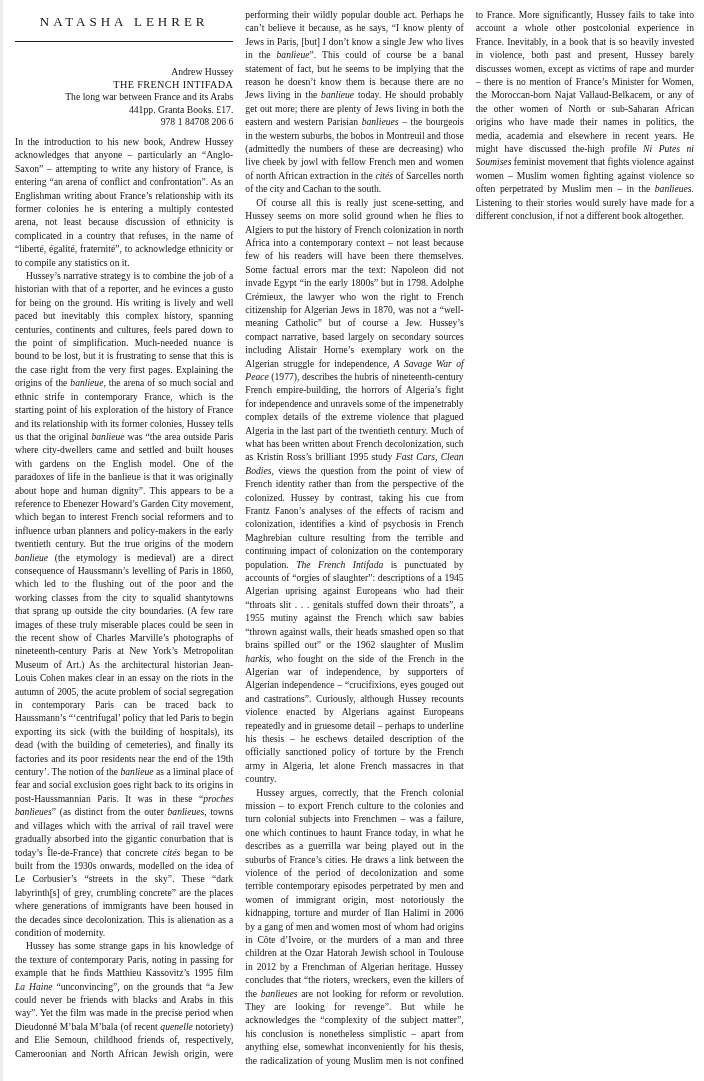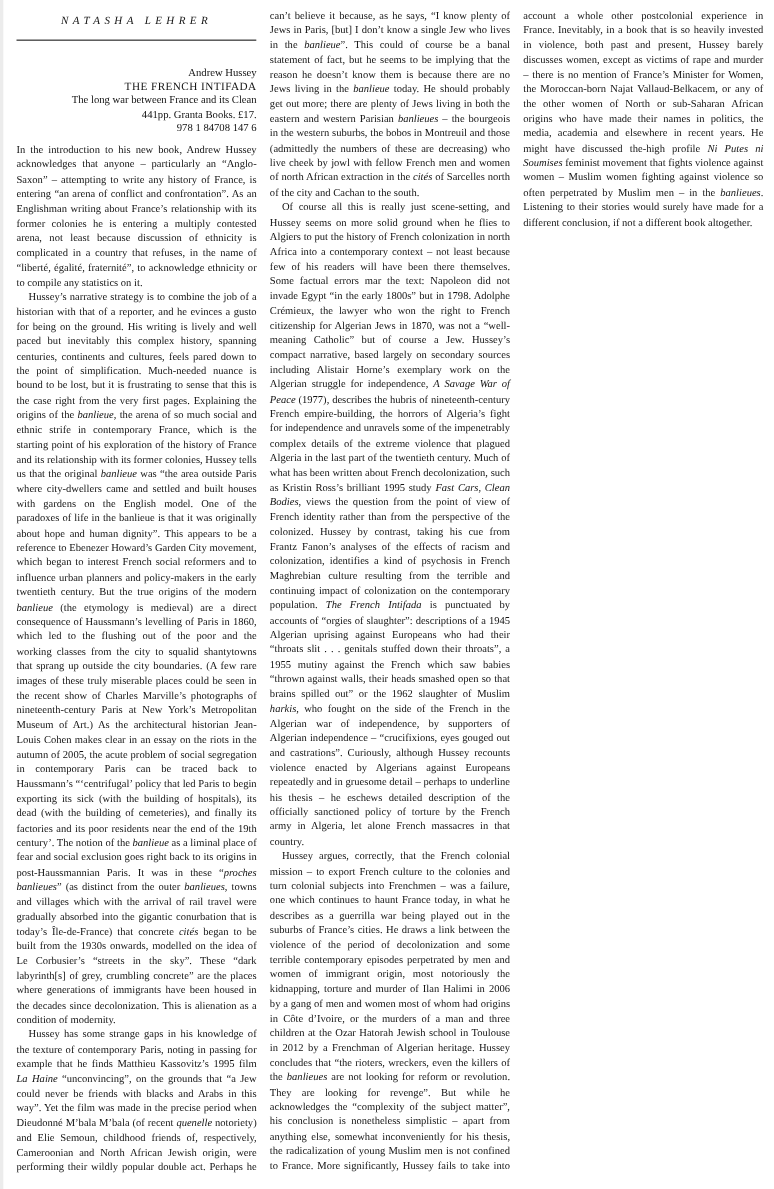--- a/index.html
+++ b/index.html
@@ -24,25 +24,24 @@
     column-count: 3;
     column-gap: 12px;
     column-fill: auto;
   }
   header.review-head {
     break-inside: avoid;
     -webkit-column-break-inside: avoid;
   }
   .byline {
     text-align: center;
-    font-size: 10px;
+    font-size: 13px;
     letter-spacing: 4px;
     padding-top: 6px;
     white-space: nowrap;
-    font-style: italic;
   }
   .rule {
     border: none;
     border-top: 1.6px solid #1b1b1b;
     margin: 11px 0 0 0;
   }
   .book-info {
     margin-top: 24px;
     text-align: right;
     font-size: 9.7px;
@@ -75,23 +74,23 @@
 
 <div class="page">
   <div class="columns">
 
     <header class="review-head">
       <div class="byline">NATASHA LEHRER</div>
       <hr class="rule">
       <div class="book-info">
         <div class="book-author">Andrew Hussey</div>
         <div class="book-title">THE FRENCH INTIFADA</div>
-        <div class="book-subtitle">The long war between France and its Clean</div>
+        <div class="book-subtitle">The long war between France and its Arabs</div>
         <div class="book-imprint">441pp. Granta Books. £17.</div>
-        <div class="book-isbn">978 1 84708 147 6</div>
+        <div class="book-isbn">978 1 84708 206 6</div>
       </div>
     </header>
 
     <div class="article-body" id="article-body">
         <p class="first">In the introduction to his new book, Andrew Hussey acknowledges that anyone – particularly an “Anglo-Saxon” – attempting to write any history of France, is entering “an arena of conflict and confrontation”. As an Englishman writing about France’s relationship with its former colonies he is entering a multiply contested arena, not least because discussion of ethnicity is complicated in a country that refuses, in the name of “liberté, égalité, fraternité”, to acknowledge ethnicity or to compile any statistics on it.</p>
         <p>Hussey’s narrative strategy is to combine the job of a historian with that of a reporter, and he evinces a gusto for being on the ground. His writing is lively and well paced but inevitably this complex history, spanning centuries, continents and cultures, feels pared down to the point of simplification. Much-needed nuance is bound to be lost, but it is frustrating to sense that this is the case right from the very first pages. Explaining the origins of the <em>banlieue</em>, the arena of so much social and ethnic strife in contemporary France, which is the starting point of his exploration of the history of France and its relationship with its former colonies, Hussey tells us that the original <em>banlieue</em> was “the area outside Paris where city-dwellers came and settled and built houses with gardens on the English model. One of the paradoxes of life in the banlieue is that it was originally about hope and human dignity”. This appears to be a reference to Ebenezer Howard’s Garden City movement, which began to interest French social reformers and to influence urban planners and policy-makers in the early twentieth century. But the true origins of the modern <em>banlieue</em> (the etymology is medieval) are a direct consequence of Haussmann’s levelling of Paris in 1860, which led to the flushing out of the poor and the working classes from the city to squalid shantytowns that sprang up outside the city boundaries. (A few rare images of these truly miserable places could be seen in the recent show of Charles Marville’s photographs of nineteenth-century Paris at New York’s Metropolitan Museum of Art.) As the architectural historian Jean-Louis Cohen makes clear in an essay on the riots in the autumn of 2005, the acute problem of social segregation in contemporary Paris can be traced back to Haussmann’s “‘centrifugal’ policy that led Paris to begin exporting its sick (with the building of hospitals), its dead (with the building of cemeteries), and finally its factories and its poor residents near the end of the 19th century’. The notion of the <em>banlieue</em> as a liminal place of fear and social exclusion goes right back to its origins in post-Haussmannian Paris. It was in these “<em>proches banlieues</em>” (as distinct from the outer <em>banlieues</em>, towns and villages which with the arrival of rail travel were gradually absorbed into the gigantic conurbation that is today’s Île-de-France) that concrete <em>cités</em> began to be built from the 1930s onwards, modelled on the idea of Le Corbusier’s “streets in the sky”. These “dark labyrinth[s] of grey, crumbling concrete” are the places where generations of immigrants have been housed in the decades since decolonization. This is alienation as a condition of modernity.</p>
         <p>Hussey has some strange gaps in his knowledge of the texture of contemporary Paris, noting in passing for example that he finds Matthieu Kassovitz’s 1995 film <em>La Haine</em> “unconvincing”, on the grounds that “a Jew could never be friends with blacks and Arabs in this way”. Yet the film was made in the precise period when Dieudonné M’bala M’bala (of recent <em>quenelle</em> notoriety) and Elie Semoun, childhood friends of, respectively, Cameroonian and North African Jewish origin, were performing their wildly popular double act. Perhaps he can’t believe it because, as he says, “I know plenty of Jews in Paris, [but] I don’t know a single Jew who lives in the <em>banlieue</em>”. This could of course be a banal statement of fact, but he seems to be implying that the reason he doesn’t know them is because there are no Jews living in the <em>banlieue</em> today. He should probably get out more; there are plenty of Jews living in both the eastern and western Parisian <em>banlieues</em> – the bourgeois in the western suburbs, the bobos in Montreuil and those (admittedly the numbers of these are decreasing) who live cheek by jowl with fellow French men and women of north African extraction in the <em>cités</em> of Sarcelles north of the city and Cachan to the south.</p>
         <p>Of course all this is really just scene-setting, and Hussey seems on more solid ground when he flies to Algiers to put the history of French colonization in north Africa into a contemporary context – not least because few of his readers will have been there themselves. Some factual errors mar the text: Napoleon did not invade Egypt “in the early 1800s” but in 1798. Adolphe Crémieux, the lawyer who won the right to French citizenship for Algerian Jews in 1870, was not a “well-meaning Catholic” but of course a Jew. Hussey’s compact narrative, based largely on secondary sources including Alistair Horne’s exemplary work on the Algerian struggle for independence, <em>A Savage War of Peace</em> (1977), describes the hubris of nineteenth-century French empire-building, the horrors of Algeria’s fight for independence and unravels some of the impenetrably complex details of the extreme violence that plagued Algeria in the last part of the twentieth century. Much of what has been written about French decolonization, such as Kristin Ross’s brilliant 1995 study <em>Fast Cars, Clean Bodies</em>, views the question from the point of view of French identity rather than from the perspective of the colonized. Hussey by contrast, taking his cue from Frantz Fanon’s analyses of the effects of racism and colonization, identifies a kind of psychosis in French Maghrebian culture resulting from the terrible and continuing impact of colonization on the contemporary population. <em>The French Intifada</em> is punctuated by accounts of “orgies of slaughter”: descriptions of a 1945 Algerian uprising against Europeans who had their “throats slit . . . genitals stuffed down their throats”, a 1955 mutiny against the French which saw babies “thrown against walls, their heads smashed open so that brains spilled out” or the 1962 slaughter of Muslim <em>harkis</em>, who fought on the side of the French in the Algerian war of independence, by supporters of Algerian independence – “crucifixions, eyes gouged out and castrations”. Curiously, although Hussey recounts violence enacted by Algerians against Europeans repeatedly and in gruesome detail – perhaps to underline his thesis – he eschews detailed description of the officially sanctioned policy of torture by the French army in Algeria, let alone French massacres in that country.</p>
         <p>Hussey argues, correctly, that the French colonial mission – to export French culture to the colonies and turn colonial subjects into Frenchmen – was a failure, one which continues to haunt France today, in what he describes as a guerrilla war being played out in the suburbs of France’s cities. He draws a link between the violence of the period of decolonization and some terrible contemporary episodes perpetrated by men and women of immigrant origin, most notoriously the kidnapping, torture and murder of Ilan Halimi in 2006 by a gang of men and women most of whom had origins in Côte d’Ivoire, or the murders of a man and three children at the Ozar Hatorah Jewish school in Toulouse in 2012 by a Frenchman of Algerian heritage. Hussey concludes that “the rioters, wreckers, even the killers of the <em>banlieues</em> are not looking for reform or revolution. They are looking for revenge”. But while he acknowledges the “complexity of the subject matter”, his conclusion is nonetheless simplistic – apart from anything else, somewhat inconveniently for his thesis, the radicalization of young Muslim men is not confined to France. More significantly, Hussey fails to take into account a whole other postcolonial experience in France. Inevitably, in a book that is so heavily invested in violence, both past and present, Hussey barely discusses women, except as victims of rape and murder – there is no mention of France’s Minister for Women, the Moroccan-born Najat Vallaud-Belkacem, or any of the other women of North or sub-Saharan African origins who have made their names in politics, the media, academia and elsewhere in recent years. He might have discussed the-high profile <em>Ni Putes ni Soumises</em> feminist movement that fights violence against women – Muslim women fighting against violence so often perpetrated by Muslim men – in the <em>banlieues</em>. Listening to their stories would surely have made for a different conclusion, if not a different book altogether.</p>
       </div>

